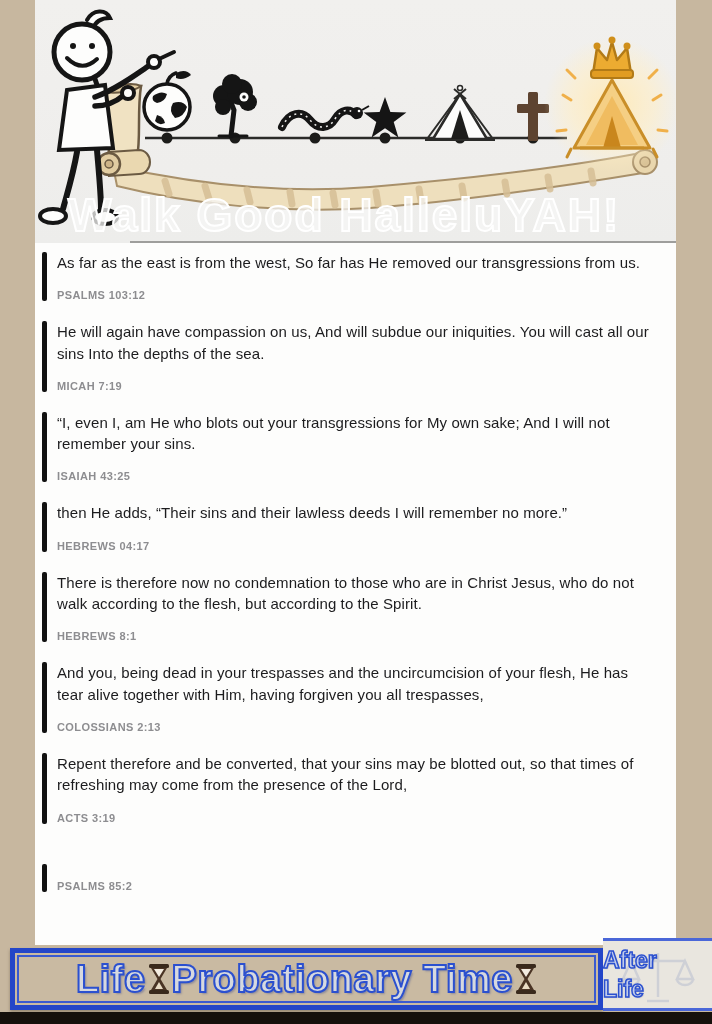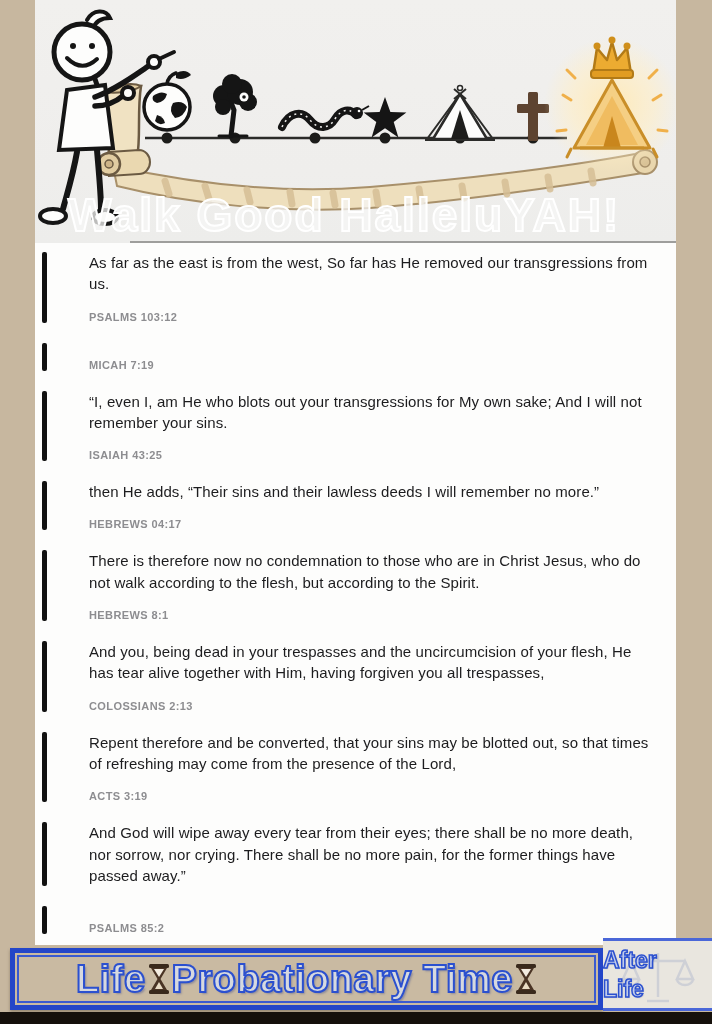--- a/index.html
+++ b/index.html
@@ -31,21 +31,21 @@
     position: absolute; left: 68px; top: 188px; width: 660px;
     font-size: 46px; font-weight: 800; letter-spacing: 2px; white-space: nowrap;
     color: rgba(238,237,234,0.35);
     -webkit-text-stroke: 2px #ffffff;
     text-shadow: 0 0 1px rgba(255,255,255,0.6);
     z-index: 5;
   }
 
   
   .verses { padding: 9px 18px 0 7px; }
-  .verse-block { display: flex; align-items: stretch; margin-bottom: 20px; gap: 32px; }
+  .verse-block { display: flex; align-items: stretch; margin-bottom: 20px; }
   .quote-bar { flex: 0 0 5px; background: #111111; border-radius: 2px; margin-right: 10px; }
   .verse-body { flex: 1; }
   .verse-text { font-size: 15px; line-height: 1.42; color: #1c1c1e; letter-spacing: 0.1px; }
   .verse-ref  { font-size: 11px; font-weight: 700; color: #8d8d90; margin-top: 16px; letter-spacing: 0.4px; }
 
   
   .banner-box {
     position: absolute; left: 10px; top: 948px; width: 593px; height: 62px;
     background: #c9baa2; border: 5px solid #2446c8; z-index: 6;
     box-shadow: 0 2px 3px rgba(60,50,30,0.35);
@@ -231,20 +231,21 @@
       <div class="verse-block">
         <div class="quote-bar"></div>
         <div class="verse-body">
             <div class="verse-text">As far as the east is from the west, So far has He removed our transgressions from us.</div>
         <div class="verse-ref">PSALMS 103:12</div>
           </div>
       </div>
       <div class="verse-block">
         <div class="quote-bar"></div>
         <div class="verse-body">
+            <div class="verse-text">He will again have compassion on us, And will subdue our iniquities. You will cast all our sins Into the depths of the sea.</div>
         <div class="verse-ref">MICAH 7:19</div>
           </div>
       </div>
       <div class="verse-block">
         <div class="quote-bar"></div>
         <div class="verse-body">
             <div class="verse-text">“I, even I, am He who blots out your transgressions for My own sake; And I will not remember your sins.</div>
         <div class="verse-ref">ISAIAH 43:25</div>
           </div>
       </div>
@@ -272,21 +273,20 @@
       <div class="verse-block">
         <div class="quote-bar"></div>
         <div class="verse-body">
             <div class="verse-text">Repent therefore and be converted, that your sins may be blotted out, so that times of refreshing may come from the presence of the Lord,</div>
         <div class="verse-ref">ACTS 3:19</div>
           </div>
       </div>
       <div class="verse-block">
         <div class="quote-bar"></div>
         <div class="verse-body">
-            <div class="verse-text">And God will wipe away every tear from their eyes; there shall be no more death, nor sorrow, nor crying. There shall be no more pain, for the former things have passed away.”</div>
           </div>
       </div>
       <div class="verse-block">
         <div class="quote-bar"></div>
         <div class="verse-body">
         <div class="verse-ref">PSALMS 85:2</div>
           </div>
       </div>
     </div>
   </div>

